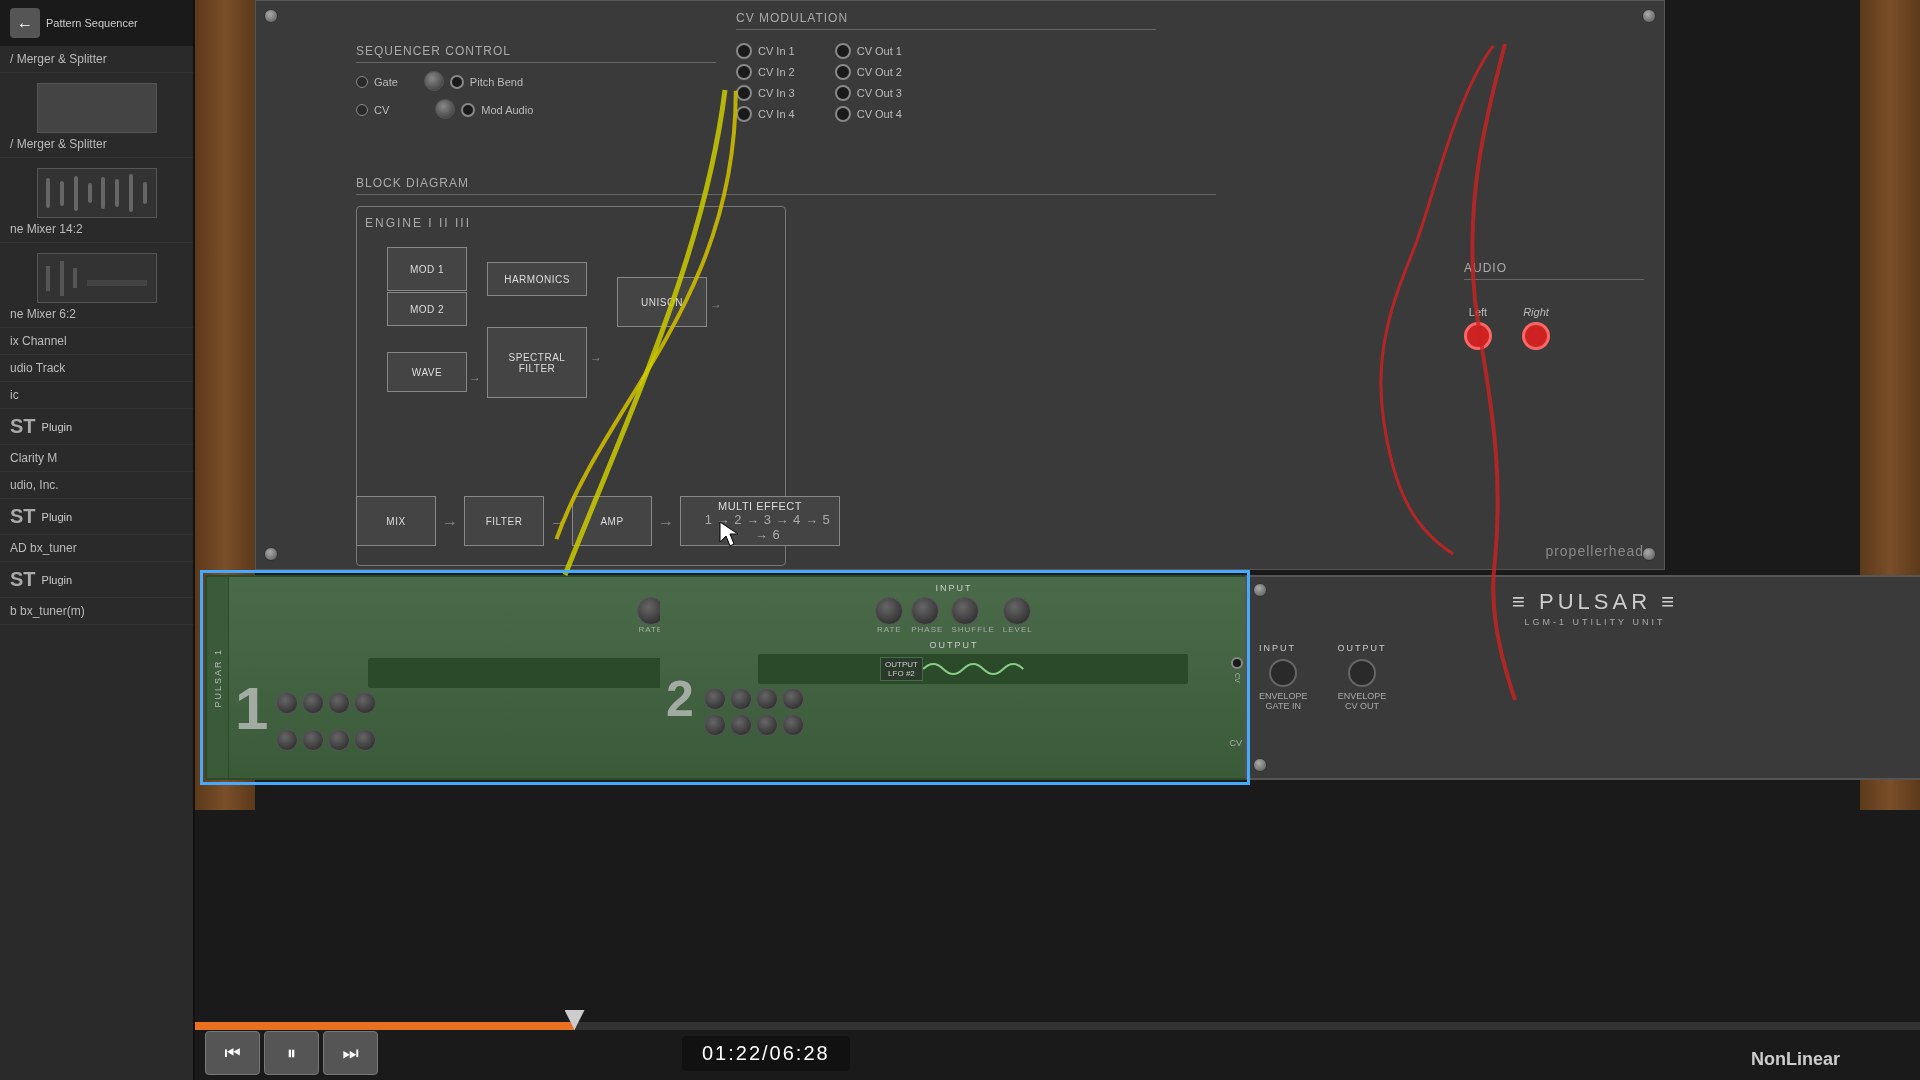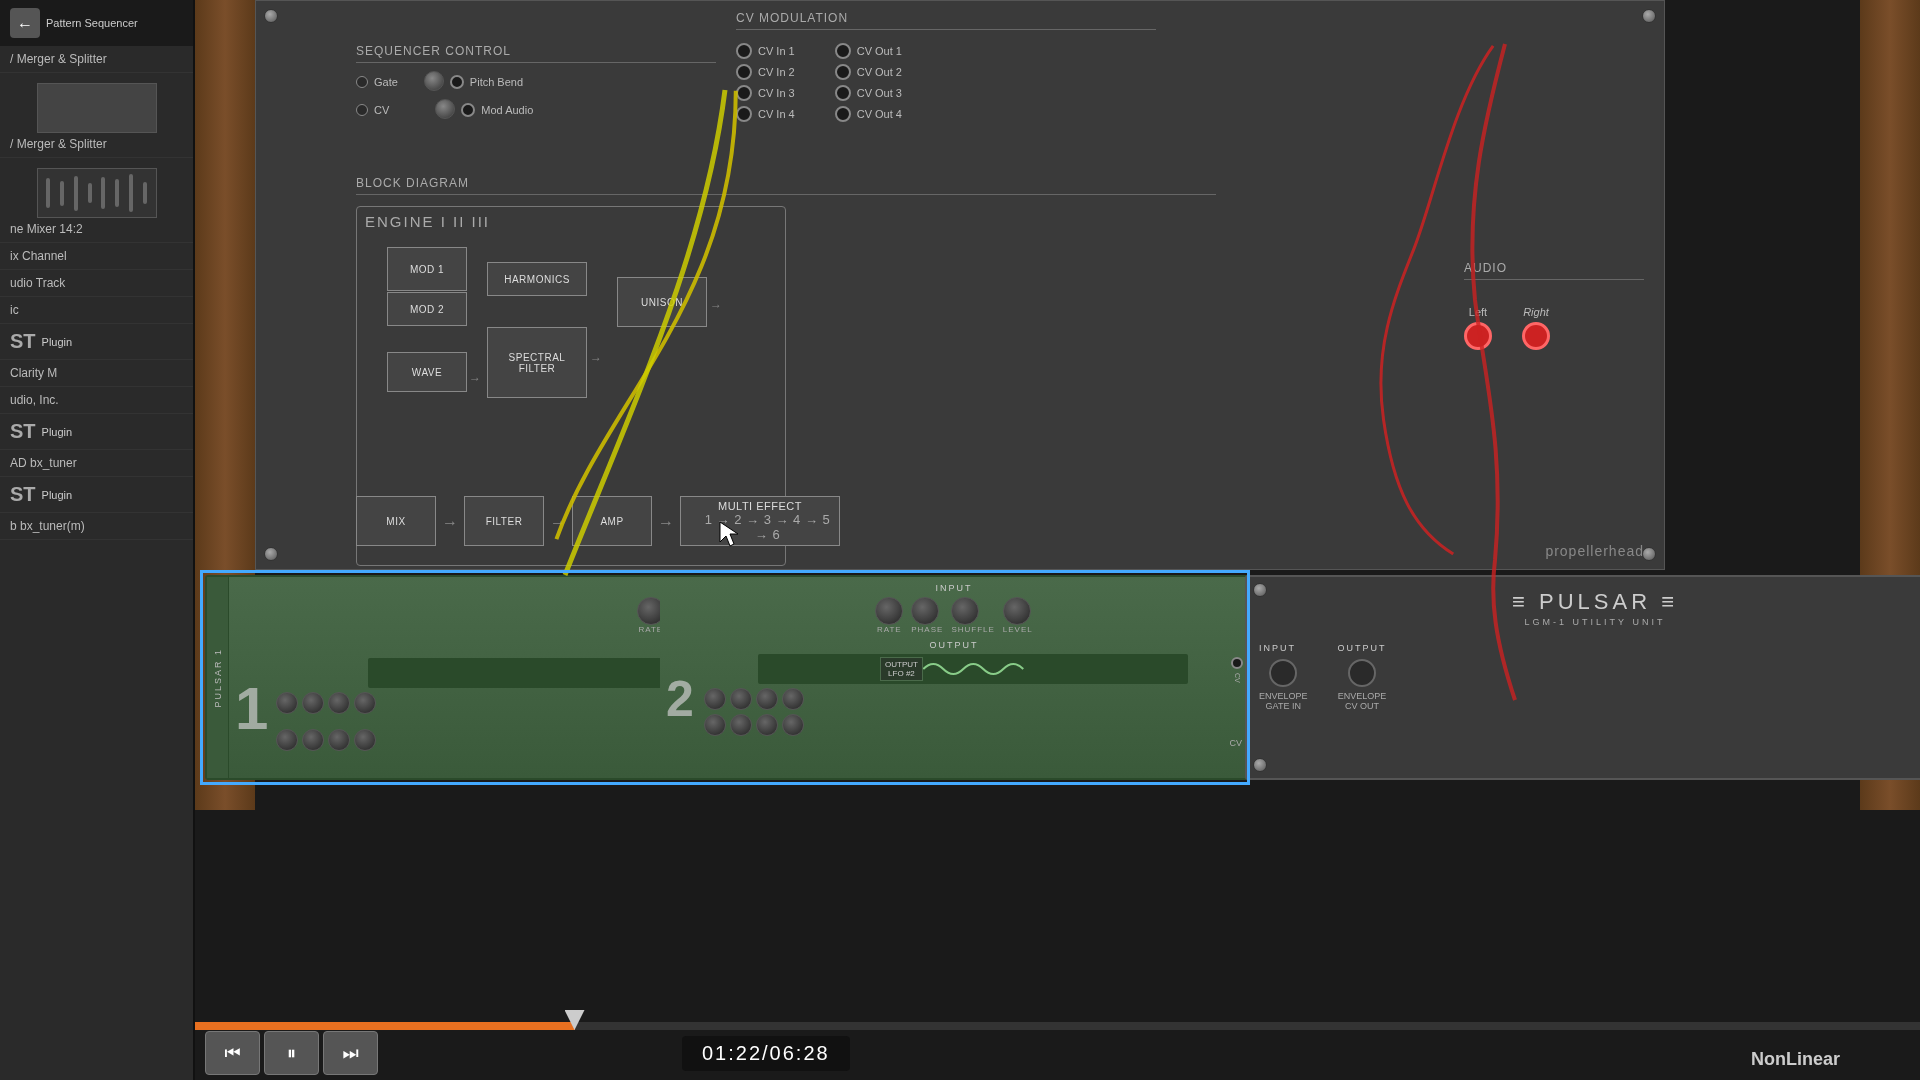--- a/index.html
+++ b/index.html
@@ -389,21 +389,21 @@
     .engine-box {
       position: absolute;
       left: 0; top: 30px;
       width: 430px;
       height: 360px;
       border: 1px solid #777;
       border-radius: 4px;
     }
 
     .engine-label {
-      font-size: 15px;
+      font-size: 12px;
       color: #aaa;
       letter-spacing: 2px;
     }
 
     
     .prop-logo {
       position: absolute;
       right: 20px;
       bottom: 10px;
       font-size: 14px;
@@ -453,20 +453,29 @@
       <div style="width:4px; height:35px; background:#666; border-radius:2px;"></div>
       <div style="width:4px; height:20px; background:#666; border-radius:2px;"></div>
       <div style="width:4px; height:32px; background:#666; border-radius:2px;"></div>
       <div style="width:4px; height:28px; background:#666; border-radius:2px;"></div>
       <div style="width:4px; height:38px; background:#666; border-radius:2px;"></div>
       <div style="width:4px; height:22px; background:#666; border-radius:2px;"></div>
     </div>
     <div>ne Mixer 14:2</div>
   </div>
   <div class="sidebar-item">
+    <div class="sidebar-thumbnail" style="background:#333; display:flex; align-items:center; justify-content:space-around; padding:4px;">
+      <div style="width:4px; height:25px; background:#555;"></div>
+      <div style="width:4px; height:35px; background:#555;"></div>
+      <div style="width:4px; height:20px; background:#555;"></div>
+      <div style="width:60px; height:6px; background:#444; margin-top:10px;"></div>
+    </div>
+    <div>ne Mixer 6:2</div>
+  </div>
+  <div class="sidebar-item">
     <div>ix Channel</div>
   </div>
   <div class="sidebar-item">
     <div>udio Track</div>
   </div>
   <div class="sidebar-item">
     <div>ic</div>
   </div>
   <div class="sidebar-item" style="display:flex; align-items:center; gap:6px;">
     <span style="font-size:20px; font-weight:bold; color:#aaa;">ST</span>

